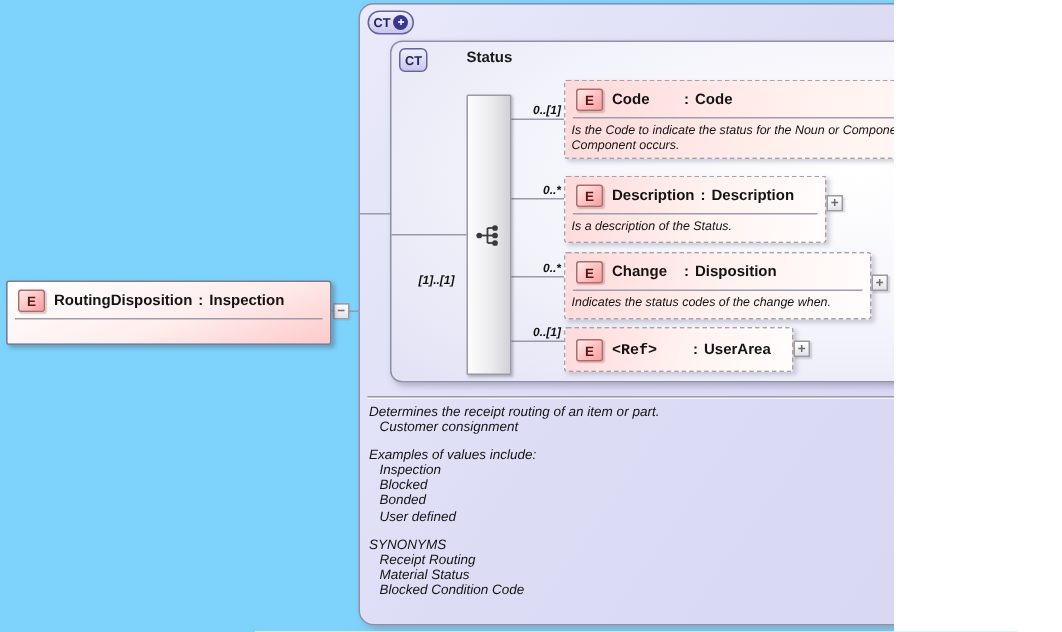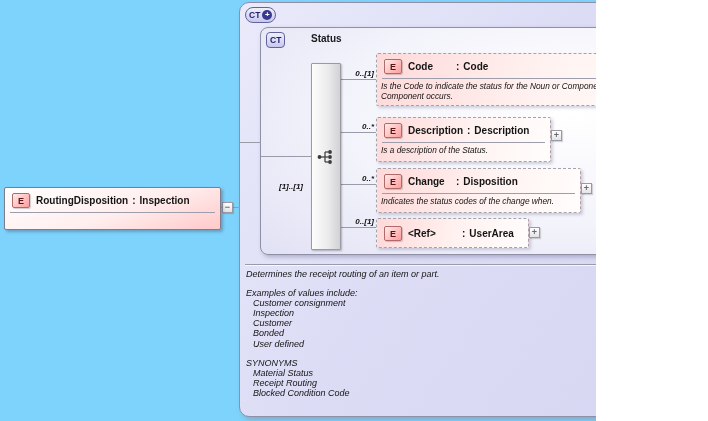--- a/index.html
+++ b/index.html
@@ -54,21 +54,21 @@
   .el-header-only{padding-top:7px;}
   .badge-e{
     width:16px;height:13px;flex:0 0 16px;display:inline-flex;align-items:center;justify-content:center;
     border:1px solid #b06a6a;border-radius:2px;
     background:linear-gradient(135deg,#ffecec 0%,#ff9c9c 100%);
     font-size:9px;font-weight:bold;color:#5c1515;
     box-shadow:1px 1px 1px rgba(0,0,0,.18);
   }
   .el-title{display:flex;align-items:baseline;gap:4px;font-size:10px;font-weight:bold;color:#141414;white-space:nowrap;justify-content:space-between;}
   .nw-44{min-width:44px;display:inline-block;}
-  .nw-50{min-width:50px;display:inline-block;}
+  .nw-50{min-width:50px;display:inline-block;font-family:Liberation Mono, monospace;}
   .el-sep{border-top:1px solid #9d9dac;margin:1px 5px 0 5px;}
   .el-ann{
     font-size:8.3px;font-style:italic;color:#141414;line-height:9.6px;
     padding:3px 6px 4px 4px;
   }
 
   
   .seq-bar{
     left:311px;top:63px;width:28px;height:185px;
     border:1px solid #9a9aa5;border-radius:1px;
@@ -209,25 +209,25 @@
         <span>:</span>
         <span>UserArea</span>
       </span>
     </div>
   </div>
   <div class="abs toggle" style="left:529px;top:227px;">+</div>
 
   <div class="abs doc-sep"></div>
   <div class="abs doc">
     <div class="doc-line">Determines the receipt routing of an item or part.</div>
+    <div class="doc-line doc-indent">Customer consignment</div>
     <div class="doc-line doc-gap">Examples of values include:</div>
-    <div class="doc-line doc-indent">Customer consignment</div>
     <div class="doc-line doc-indent">Inspection</div>
-    <div class="doc-line doc-indent">Customer</div>
+    <div class="doc-line doc-indent">Blocked</div>
     <div class="doc-line doc-indent">Bonded</div>
     <div class="doc-line doc-indent">User defined</div>
     <div class="doc-line doc-gap">SYNONYMS</div>
+    <div class="doc-line doc-indent">Receipt Routing</div>
     <div class="doc-line doc-indent">Material Status</div>
-    <div class="doc-line doc-indent">Receipt Routing</div>
     <div class="doc-line doc-indent">Blocked Condition Code</div>
   </div>
 
 </div>
 
 </body></html>

